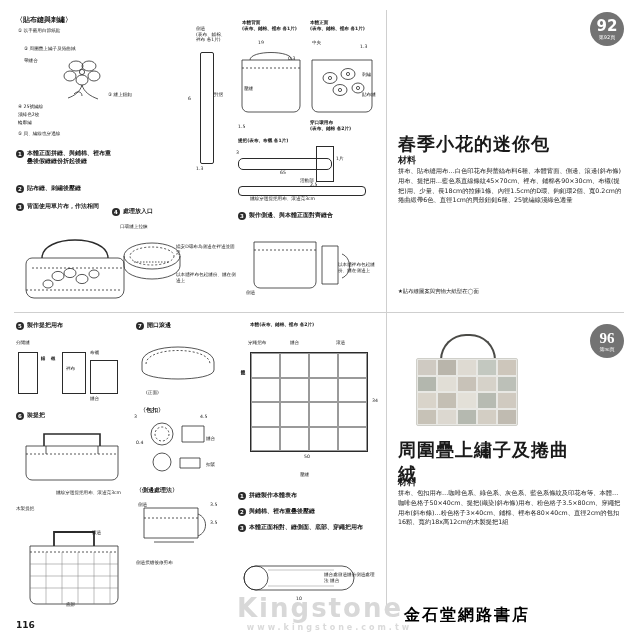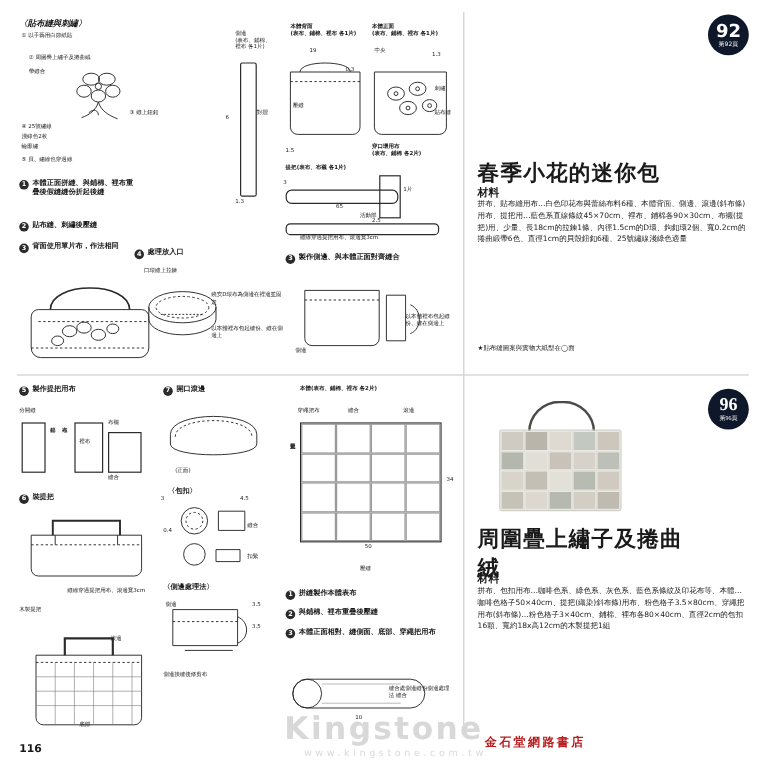--- a/index.html
+++ b/index.html
@@ -21,21 +21,21 @@
   .tiny{font-size:4.6px;line-height:1.2;}
   .vert{writing-mode:vertical-rl;text-orientation:upright;}
 
   
   .rightcol{position:absolute;left:390px;top:8px;width:244px;height:600px;}
   .divider-v{position:absolute;left:386px;top:10px;width:1px;height:596px;background:#cfcfcf;}
   .divider-h{position:absolute;left:14px;top:312px;width:610px;height:1px;background:#cfcfcf;}
 
   .badge{
     position:absolute;width:34px;height:34px;border-radius:50%;
-    background:#0f172a;color:#fff;display:flex;flex-direction:column;
+    background:#737373;color:#fff;display:flex;flex-direction:column;
     align-items:center;justify-content:center;
   }
   .badge .num{font-size:15px;font-weight:bold;line-height:1;}
   .badge .pg{font-size:5px;line-height:1;margin-top:1px;}
 
   .proj-title{font-size:18px;font-weight:bold;letter-spacing:1px;}
   .mat-h{font-size:9px;font-weight:bold;margin-bottom:2px;}
   .mat-b{font-size:6.3px;line-height:1.55;}
   .note-star{font-size:5.4px;line-height:1.4;margin-top:4px;}
 
@@ -67,34 +67,34 @@
   }
   .grid div{border:.5px solid #9a9a9a;}
 
   
   .pagenum{position:absolute;left:16px;bottom:10px;font-size:9px;font-weight:bold;}
   .watermark{
     position:absolute;left:0;right:0;bottom:8px;text-align:center;
     color:#d8d8d8;font-size:26px;font-weight:bold;letter-spacing:2px;
     pointer-events:none;
   }
-  .watermark .sub{display:block;font-size:8px;letter-spacing:3px;color:#dadada;font-weight:normal;margin-left:19px;}
-  .wm-red{position:absolute;left:404px;bottom:14px;color:#b91c1c;font-size:10px;font-weight:bold;letter-spacing:2px;}
+  .watermark .sub{display:block;font-size:8px;letter-spacing:3px;color:#dadada;font-weight:bold;margin-left:19px;}
+  .wm-red{position:absolute;left:404px;bottom:14px;color:#000000;font-size:16px;font-weight:bold;letter-spacing:2px;}
 </style>
 </head>
 <body>
 
 <div class="page">
 
   <div class="divider-v"></div>
   <div class="divider-h"></div>
 
   <div class="tech">
 
-    <div class="abs t7 b" style="left:16px;top:16px;font-style:italic;">〈貼布縫與刺繡〉</div>
+    <div class="abs t7 b" style="left:16px;top:16px;">〈貼布縫與刺繡〉</div>
 
     <div class="abs tiny" style="left:18px;top:28px;width:90px;">① 以手藝用白節紙貼</div>
     <div class="abs tiny" style="left:24px;top:46px;width:80px;">② 周圍疊上繡子及捲曲絨</div>
     <div class="abs tiny" style="left:24px;top:58px;width:80px;">帶縫合</div>
     <div class="abs tiny" style="left:108px;top:92px;">③ 縫上鈕釦</div>
     <div class="abs tiny" style="left:18px;top:104px;width:70px;">④ 25號繡線</div>
     <div class="abs tiny" style="left:18px;top:112px;width:70px;">淺綠色2枚</div>
     <div class="abs tiny" style="left:18px;top:120px;width:70px;">輪廓繡</div>
     <div class="abs tiny" style="left:18px;top:131px;width:84px;">⑤ 貝、繡線也穿過線</div>
 

